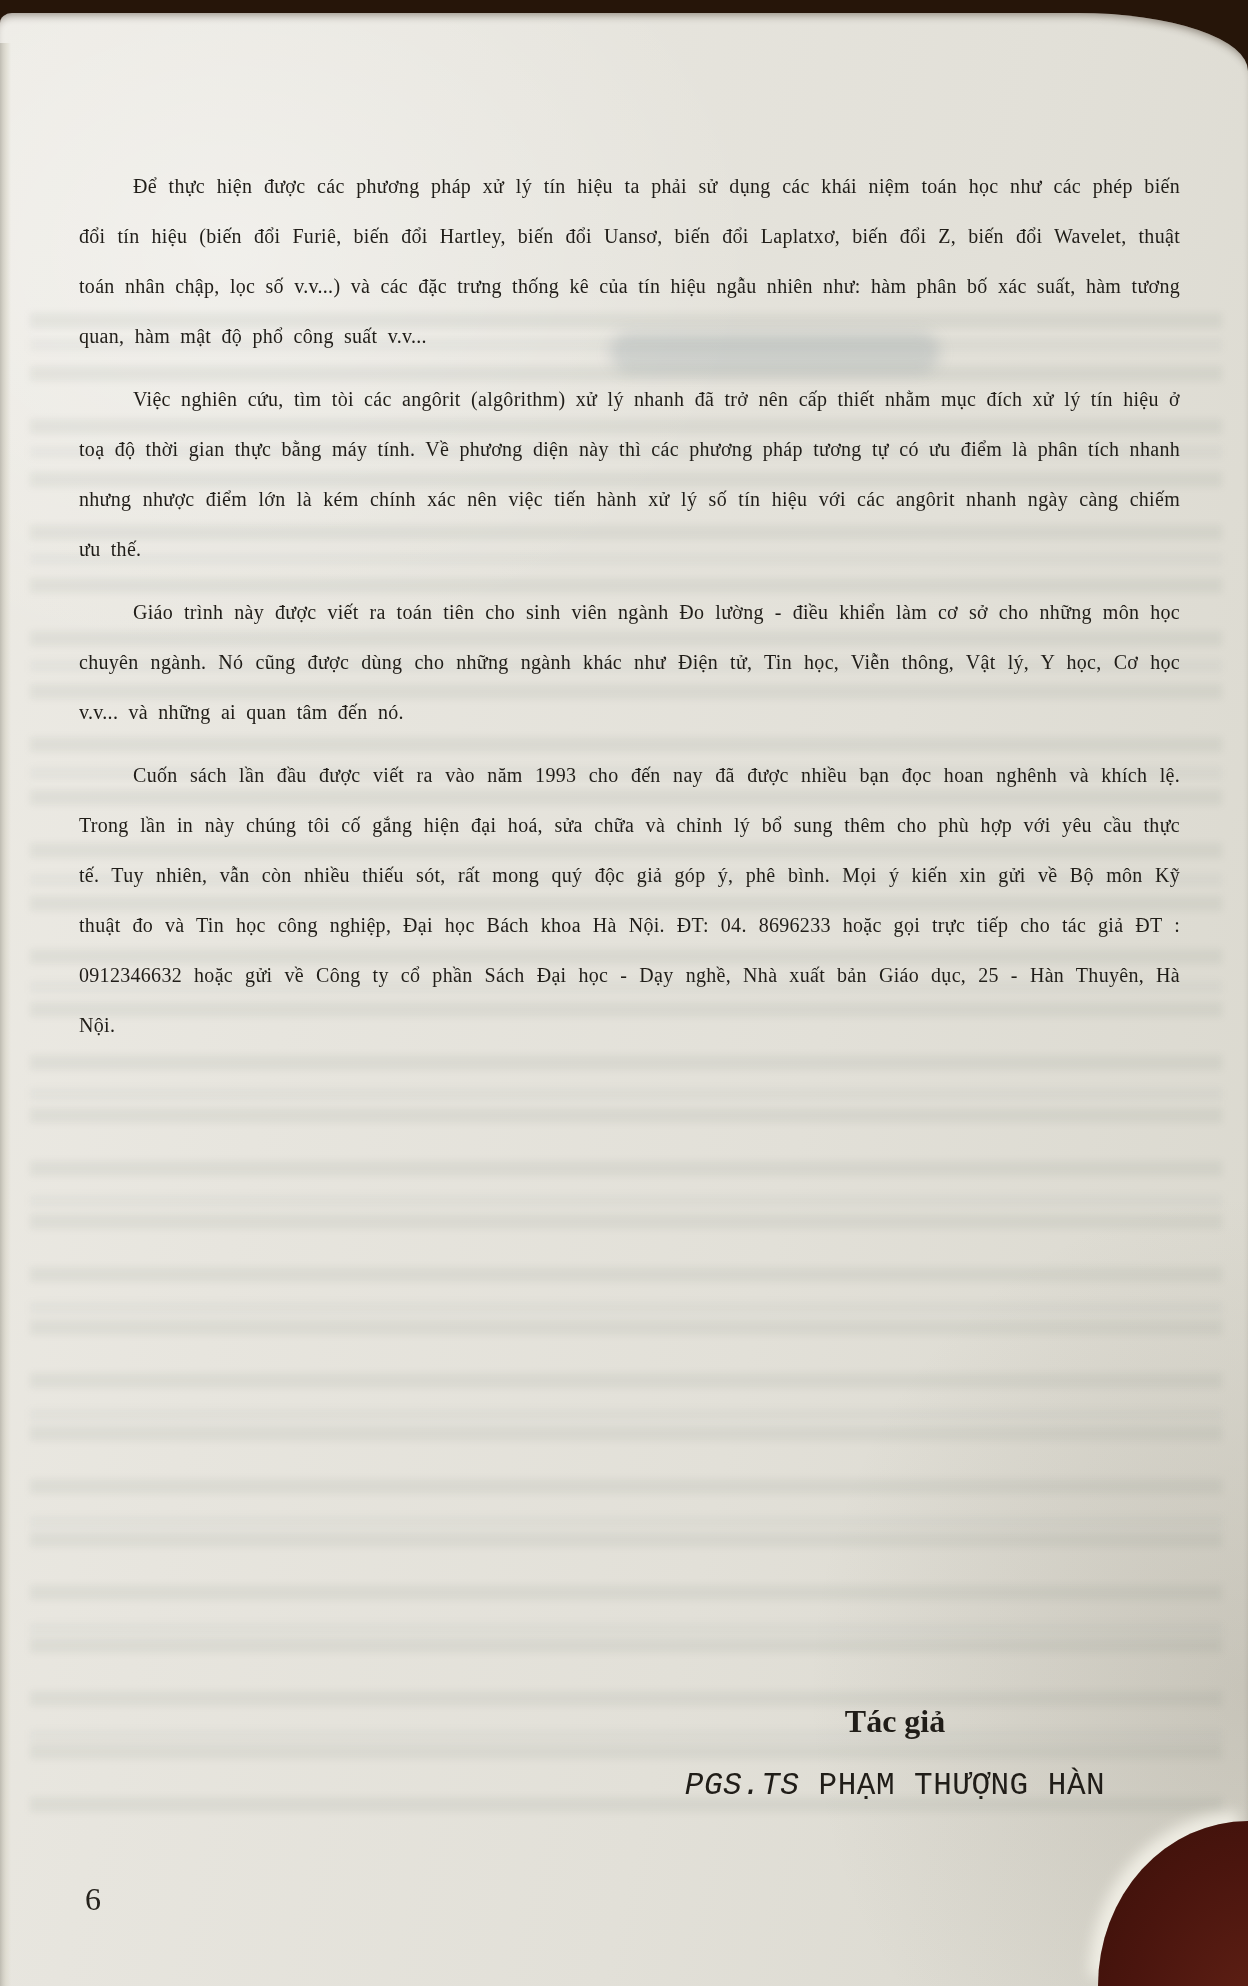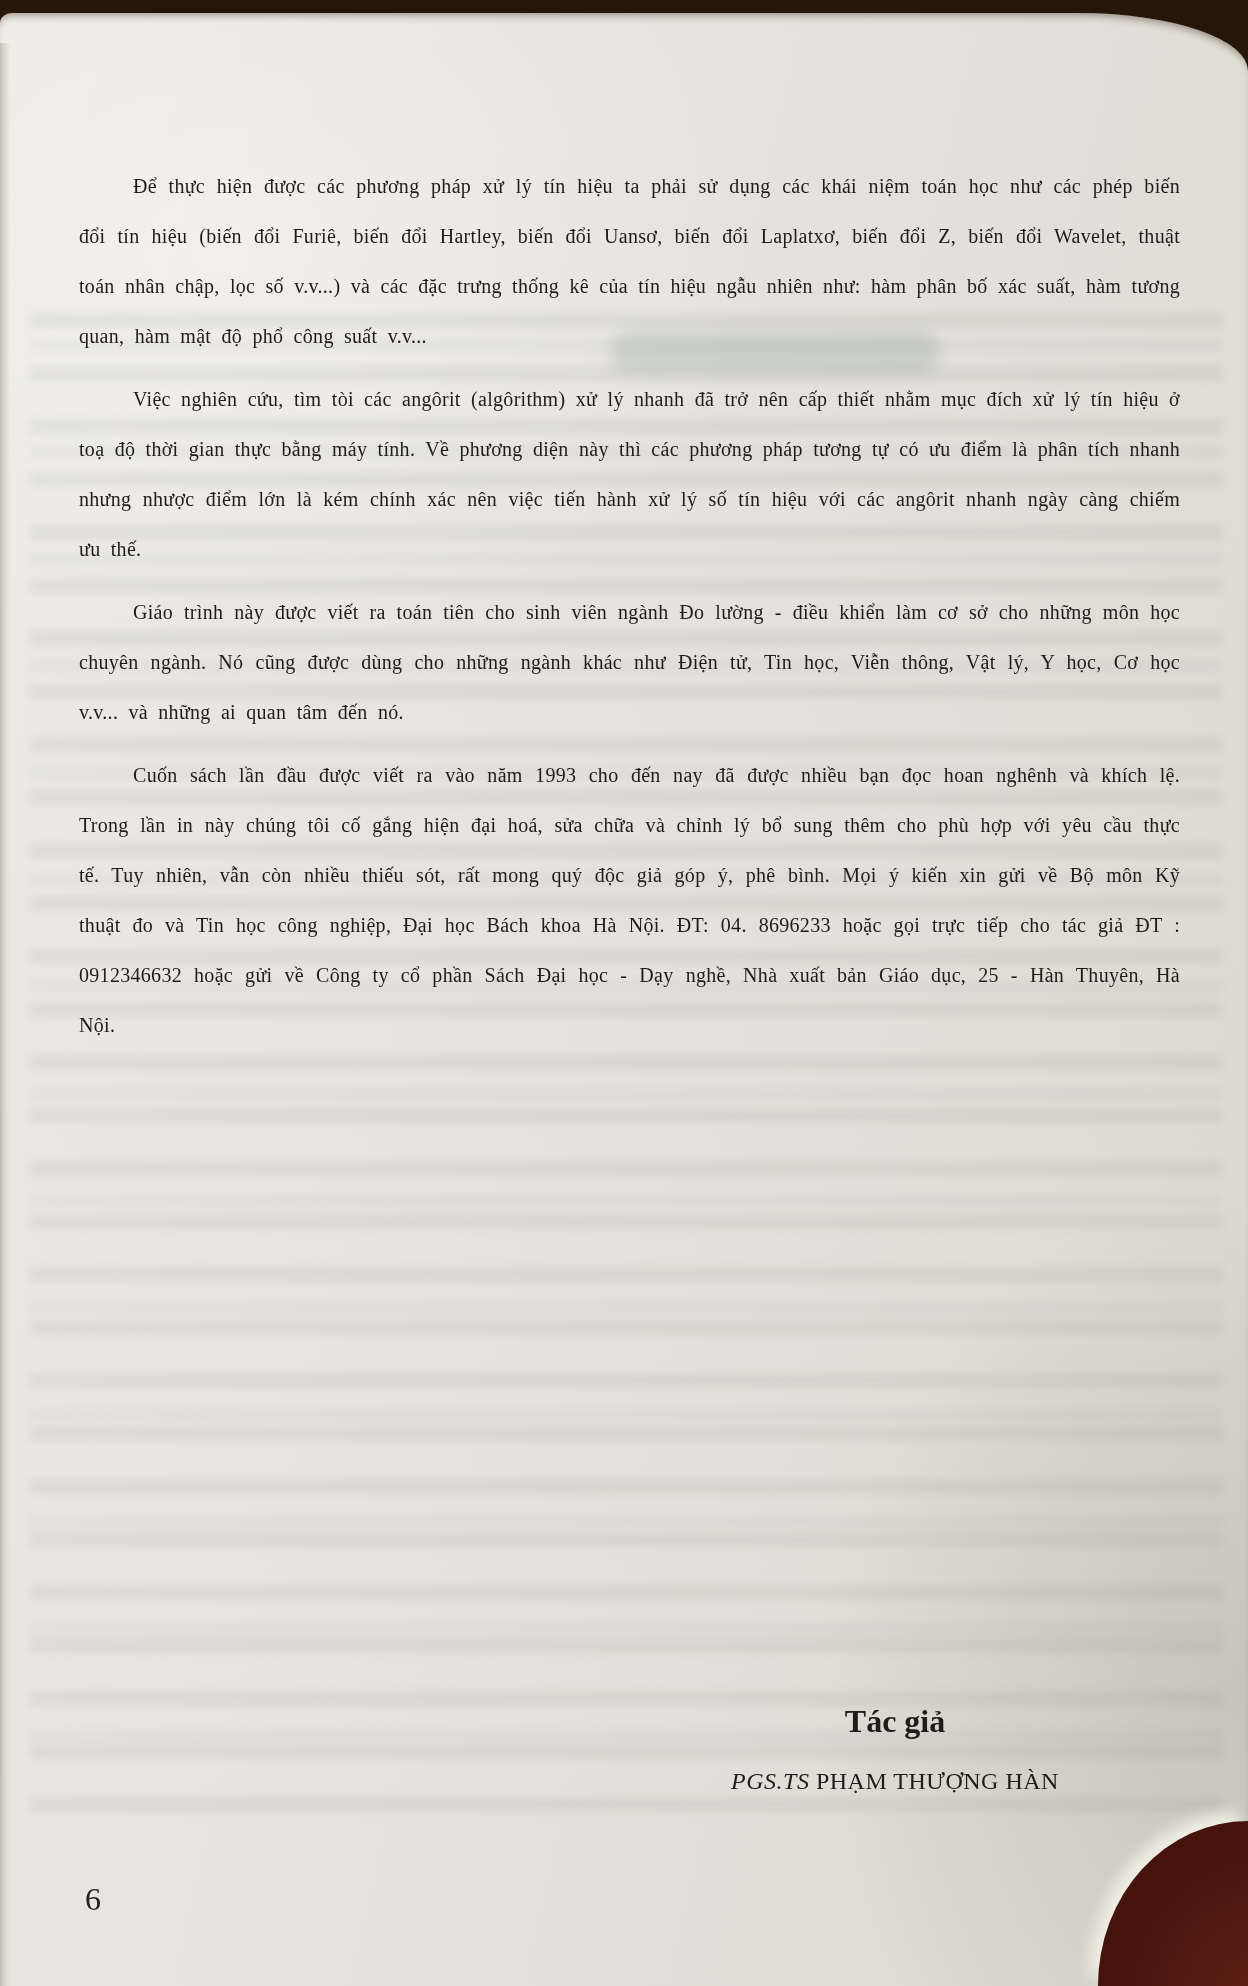--- a/index.html
+++ b/index.html
@@ -97,23 +97,24 @@
     top: 1690px;
     text-align: center;
     color: #201d18;
   }
   .sig-role {
     font-weight: bold;
     font-size: 32px;
     margin-bottom: 28px;
   }
   .sig-line {
-    font-size: 24px;
+    font-size: 31px;
     letter-spacing: 0.5px;
     white-space: nowrap;
+    font-family: Liberation Mono, monospace;
   }
   .sig-degree { font-style: italic; }
 
   .page-number {
     position: absolute;
     left: 85px;
     top: 1868px;
     font-size: 32px;
     color: #26231d;
   }

